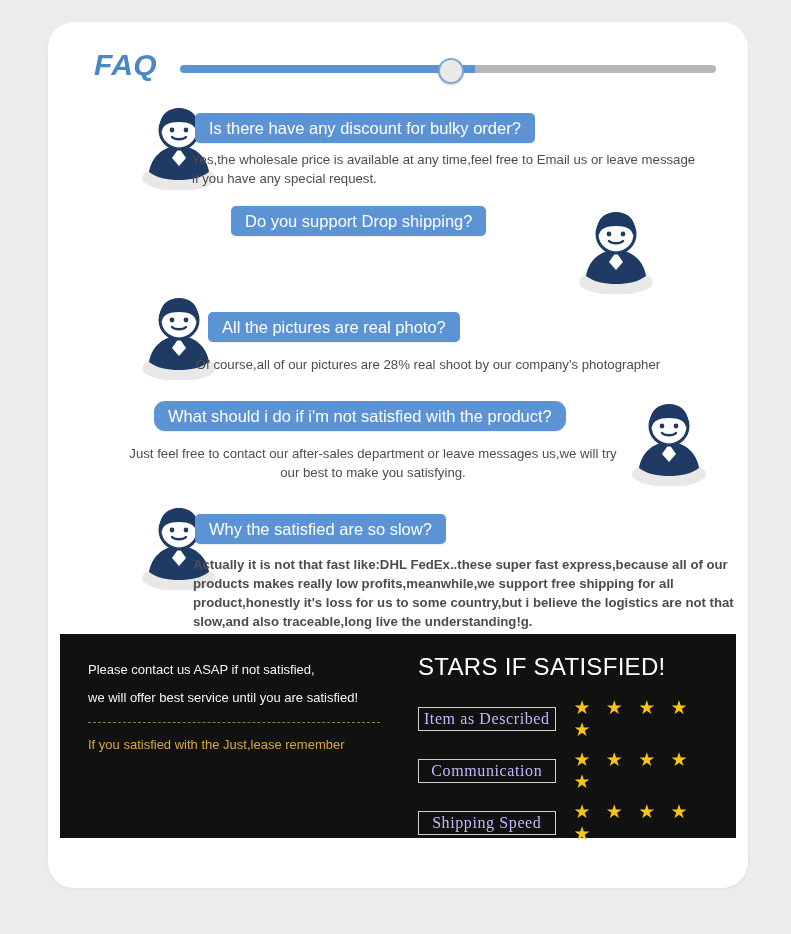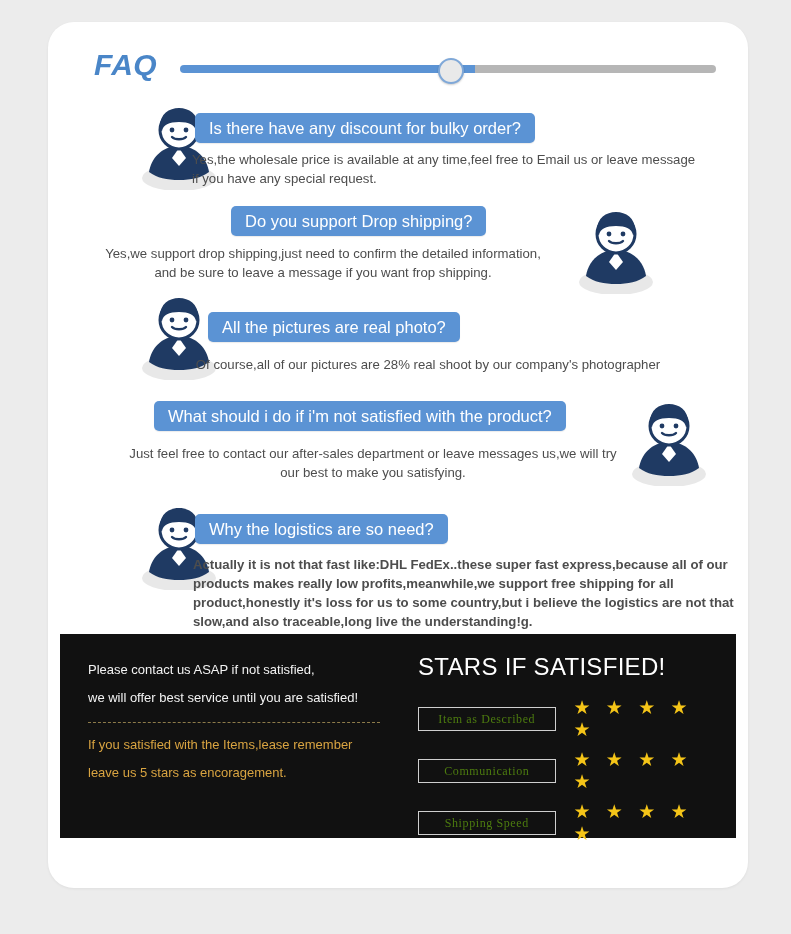--- a/index.html
+++ b/index.html
@@ -148,22 +148,22 @@
   }
   .rate-row {
     display: flex;
     align-items: center;
     margin-bottom: 8px;
   }
   .rate-label {
     width: 142px;
     height: 22px;
     border: 1px solid #cfcfcf;
-    color: #4d7c0f;
-    font-size: 12px;
+    color: #c4b5fd;
+    font-size: 16px;
     font-family: "Liberation Serif", serif;
     text-align: center;
     line-height: 22px;
     letter-spacing: 0.6px;
   }
   .stars {
     margin-left: 18px;
     color: #f5c518;
     font-size: 19px;
     letter-spacing: 5px;
@@ -203,21 +203,20 @@
         <path d="M43 42c-18 0-28 13-30 26 8 6 18 8 30 8s22-2 30-8c-2-13-12-26-30-26z" fill="#1f3a63"></path>
         <path d="M43 44l-7 10 7 8 7-8-7-10z" fill="#ffffff"></path>
         <circle cx="43" cy="26" r="19" fill="#ffffff" stroke="#1f3a63" stroke-width="3"></circle>
         <path d="M24 22c0-12 9-18 19-18s19 6 19 18c0 3-1 5-2 5-1-6-7-9-17-9s-16 3-17 9c-1 0-2-2-2-5z" fill="#1f3a63"></path>
         <circle cx="36" cy="26" r="2.4" fill="#1f3a63"></circle>
         <circle cx="50" cy="26" r="2.4" fill="#1f3a63"></circle>
         <path d="M36 33c3 3 11 3 14 0" stroke="#1f3a63" stroke-width="2.4" fill="none" stroke-linecap="round"></path>
       </svg>
     </div>
     <div class="qpill" style="left:183px; top:184px;">Do you support Drop shipping?</div>
-    <div class="ans center" style="left:50px; top:222px; width:450px;">Yes,we support drop shipping,just need to confirm the detailed information, and be sure to leave a message if you want frop shipping.</div>
 
     <div class="avatar" style="left:88px; top:272px;">
       <svg width="86" height="86" viewBox="0 0 86 86">
         <ellipse cx="43" cy="74" rx="37" ry="13" fill="#e8e8e8"></ellipse>
         <path d="M43 42c-18 0-28 13-30 26 8 6 18 8 30 8s22-2 30-8c-2-13-12-26-30-26z" fill="#1f3a63"></path>
         <path d="M43 44l-7 10 7 8 7-8-7-10z" fill="#ffffff"></path>
         <circle cx="43" cy="26" r="19" fill="#ffffff" stroke="#1f3a63" stroke-width="3"></circle>
         <path d="M24 22c0-12 9-18 19-18s19 6 19 18c0 3-1 5-2 5-1-6-7-9-17-9s-16 3-17 9c-1 0-2-2-2-5z" fill="#1f3a63"></path>
         <circle cx="36" cy="26" r="2.4" fill="#1f3a63"></circle>
         <circle cx="50" cy="26" r="2.4" fill="#1f3a63"></circle>
@@ -232,45 +231,44 @@
         <ellipse cx="43" cy="74" rx="37" ry="13" fill="#e8e8e8"></ellipse>
         <path d="M43 42c-18 0-28 13-30 26 8 6 18 8 30 8s22-2 30-8c-2-13-12-26-30-26z" fill="#1f3a63"></path>
         <path d="M43 44l-7 10 7 8 7-8-7-10z" fill="#ffffff"></path>
         <circle cx="43" cy="26" r="19" fill="#ffffff" stroke="#1f3a63" stroke-width="3"></circle>
         <path d="M24 22c0-12 9-18 19-18s19 6 19 18c0 3-1 5-2 5-1-6-7-9-17-9s-16 3-17 9c-1 0-2-2-2-5z" fill="#1f3a63"></path>
         <circle cx="36" cy="26" r="2.4" fill="#1f3a63"></circle>
         <circle cx="50" cy="26" r="2.4" fill="#1f3a63"></circle>
         <path d="M36 33c3 3 11 3 14 0" stroke="#1f3a63" stroke-width="2.4" fill="none" stroke-linecap="round"></path>
       </svg>
     </div>
-    <div class="qpill" style="left:106px; top:379px;">What should i do if i'm not satisfied with the product?</div>
+    <div class="qpill" style="left:106px; top:379px;border-radius:11px;">What should i do if i'm not satisfied with the product?</div>
     <div class="ans center" style="left:70px; top:422px; width:510px;">Just feel free to contact our after-sales department or leave messages us,we will try our best to make you satisfying.</div>
 
     <div class="avatar" style="left:88px; top:482px;">
       <svg width="86" height="86" viewBox="0 0 86 86">
         <ellipse cx="43" cy="74" rx="37" ry="13" fill="#e8e8e8"></ellipse>
         <path d="M43 42c-18 0-28 13-30 26 8 6 18 8 30 8s22-2 30-8c-2-13-12-26-30-26z" fill="#1f3a63"></path>
         <path d="M43 44l-7 10 7 8 7-8-7-10z" fill="#ffffff"></path>
         <circle cx="43" cy="26" r="19" fill="#ffffff" stroke="#1f3a63" stroke-width="3"></circle>
         <path d="M24 22c0-12 9-18 19-18s19 6 19 18c0 3-1 5-2 5-1-6-7-9-17-9s-16 3-17 9c-1 0-2-2-2-5z" fill="#1f3a63"></path>
         <circle cx="36" cy="26" r="2.4" fill="#1f3a63"></circle>
         <circle cx="50" cy="26" r="2.4" fill="#1f3a63"></circle>
         <path d="M36 33c3 3 11 3 14 0" stroke="#1f3a63" stroke-width="2.4" fill="none" stroke-linecap="round"></path>
       </svg>
     </div>
-    <div class="qpill" style="left:147px; top:492px;">Why the logistics are so need?</div>
+    <div class="qpill" style="left:147px; top:492px;">Why the satisfied are so slow?</div>
     <div class="ans" style="left:145px; top:533px; width:545px;font-weight:bold;">Actually it is not that fast like:DHL FedEx..these super fast express,because all of our products makes really low profits,meanwhile,we support free shipping for all product,honestly it's loss for us to some country,but i believe the logistics are not that slow,and also traceable,long live the understanding!g.</div>
 
     <div class="footer">
       <div class="f-left">
         <div class="f-line">Please contact us ASAP if not satisfied,</div>
         <div class="f-line">we will offer best service until you are satisfied!</div>
         <div class="f-divider"></div>
-        <div class="f-line gold">If you satisfied with the Items,lease remember</div>
-        <div class="f-line gold">leave us 5 stars as encoragement.</div>
+        <div class="f-line gold">If you satisfied with the Just,lease remember</div>
       </div>
 
       <div class="f-right">
         <div class="f-headline">STARS IF SATISFIED!</div>
 
         <div class="rate-rows">
           <div class="rate-row">
             <div class="rate-label">Item as Described</div>
             <div class="stars">★ ★ ★ ★ ★</div>
           </div>

